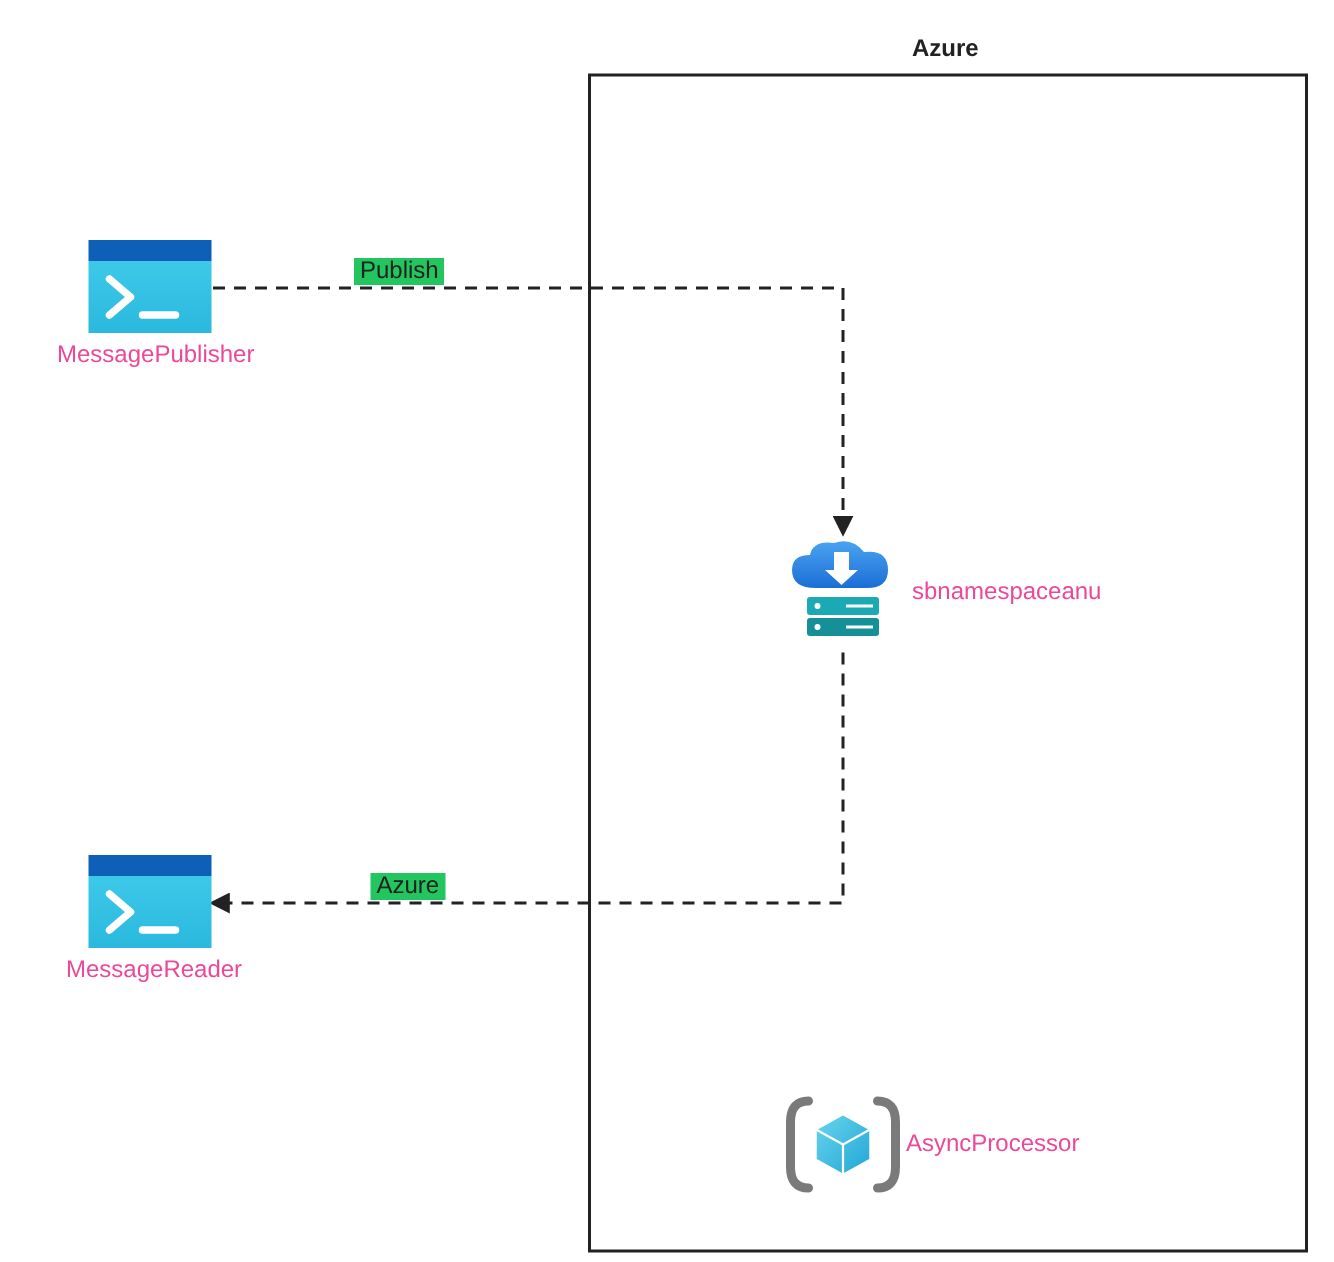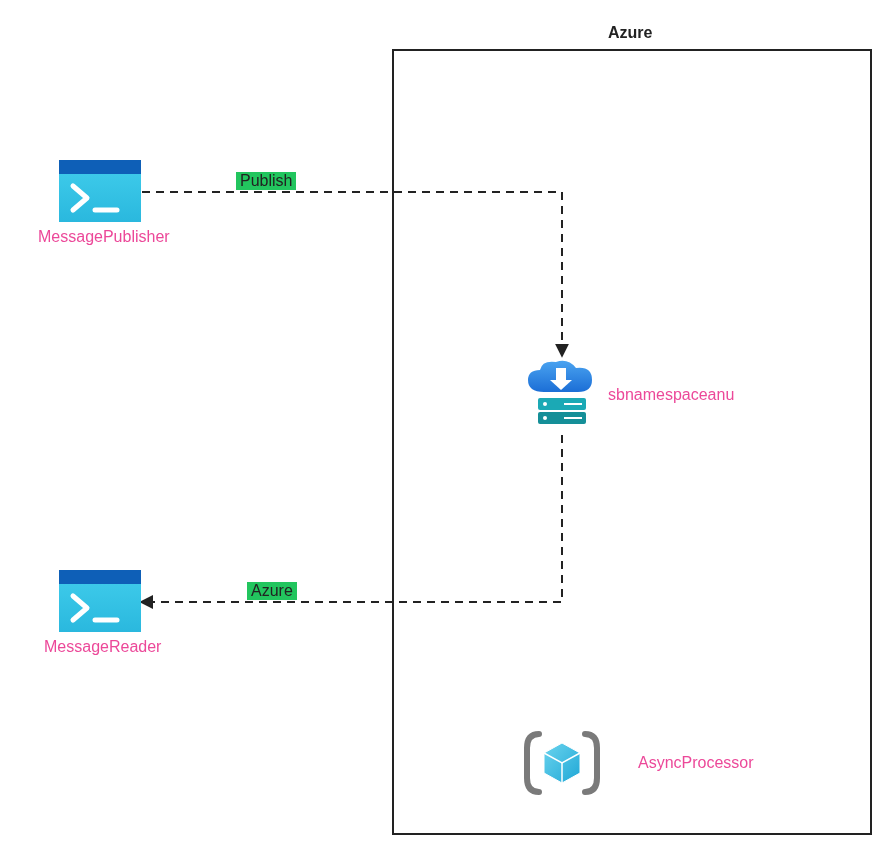--- a/index.html
+++ b/index.html
@@ -128,19 +128,19 @@
   </svg>
 
   <div class="container-title" style="left:608px; top:24px;">Azure</div>
 
   <div class="node-label" style="left:38px; top:228px;">MessagePublisher</div>
 
   <div class="node-label" style="left:44px; top:638px;">MessageReader</div>
 
   <div class="node-label" style="left:608px; top:386px;">sbnamespaceanu</div>
 
-  <div class="node-label" style="left:638px; top:754px;">AsyncProcessor</div>
+  <div class="node-label" style="left:604px; top:754px;">AsyncProcessor</div>
 
   <div class="edge-label" style="left:236px; top:172px;">Publish</div>
 
   <div class="edge-label" style="left:247px; top:582px;">Azure</div>
 
 </div>
 
 </body></html>

